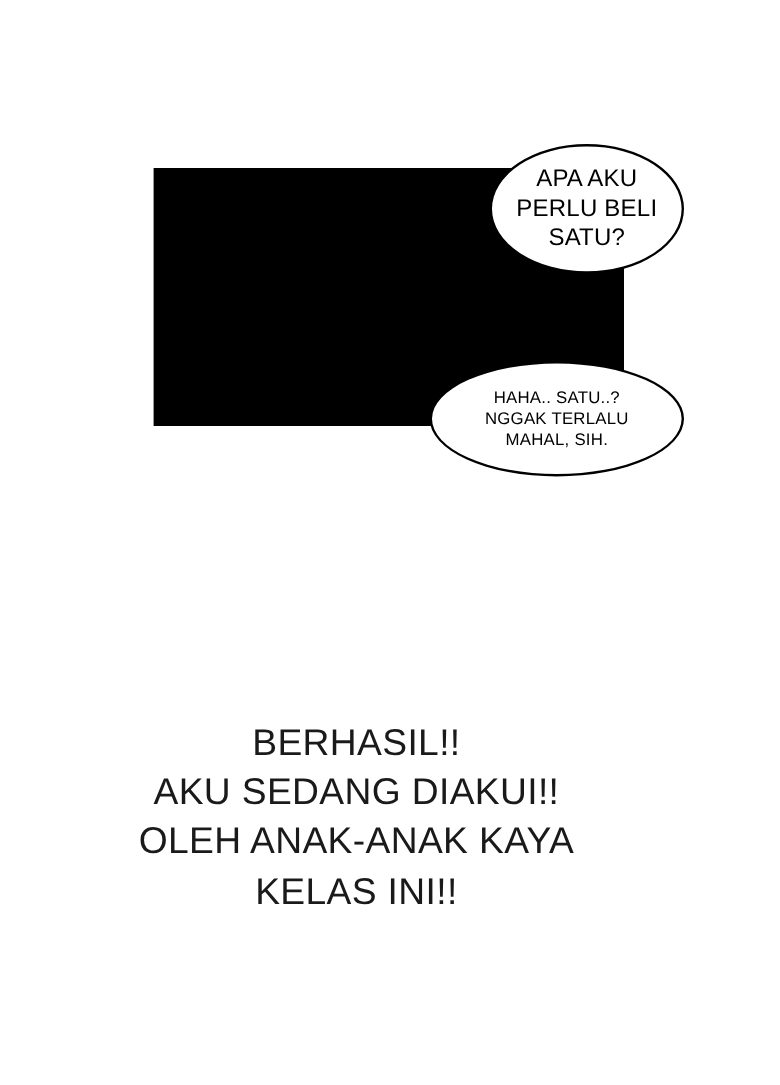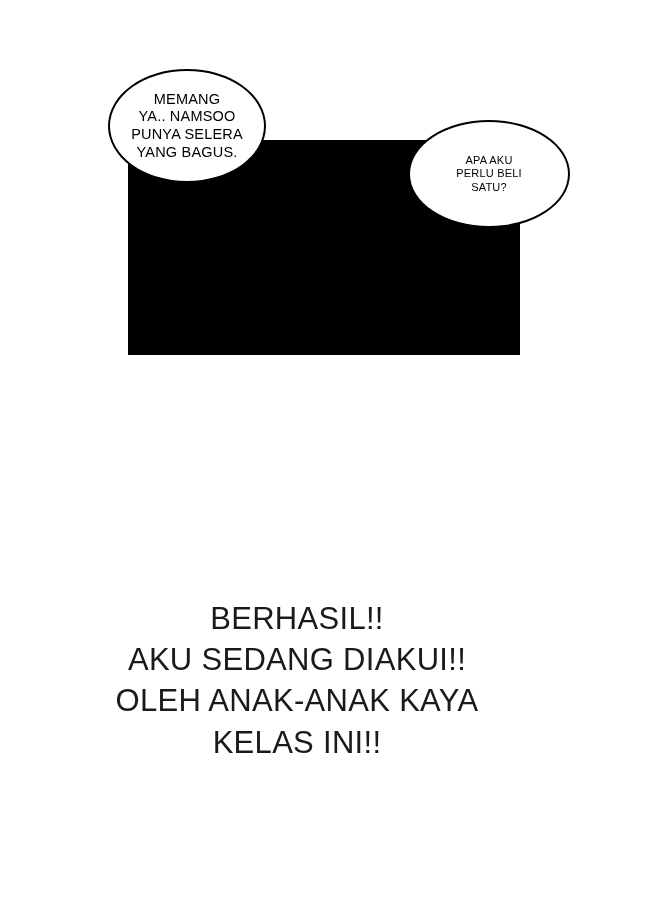--- a/index.html
+++ b/index.html
@@ -41,21 +41,21 @@
     width: 158px;
     height: 114px;
     font-size: 14.5px;
     letter-spacing: 0.2px;
   }
   #bubble-2 {
     left: 408px;
     top: 120px;
     width: 162px;
     height: 108px;
-    font-size: 11px;
+    font-size: 20px;
     letter-spacing: 0.2px;
   }
   #bubble-3 {
     left: 358px;
     top: 301px;
     width: 212px;
     height: 96px;
     font-size: 14px;
     letter-spacing: 0.2px;
   }
@@ -75,32 +75,31 @@
     letter-spacing: 0.3px;
   }
 </style>
 </head>
 <body>
 
 <div id="page">
 
   <div class="panel-art" style="left:128px; top:140px; width:392px; height:215px;"></div>
 
-  <div class="bubble" id="bubble-1">
-    <span class="txt">MEMANG
-YA.. NAMSOO
-PUNYA SELERA
-YANG BAGUS.</span>
-  </div>
 
   <div class="bubble" id="bubble-2">
     <span class="txt">APA AKU
 PERLU BELI
 SATU?</span>
   </div>
 
+  <div class="bubble" id="bubble-3">
+    <span class="txt">HAHA.. SATU..?
+NGGAK TERLALU
+MAHAL, SIH.</span>
+  </div>
 
   <div id="caption">BERHASIL!!
 AKU SEDANG DIAKUI!!
 OLEH ANAK-ANAK KAYA
 KELAS INI!!</div>
 
 </div>
 
 </body></html>

